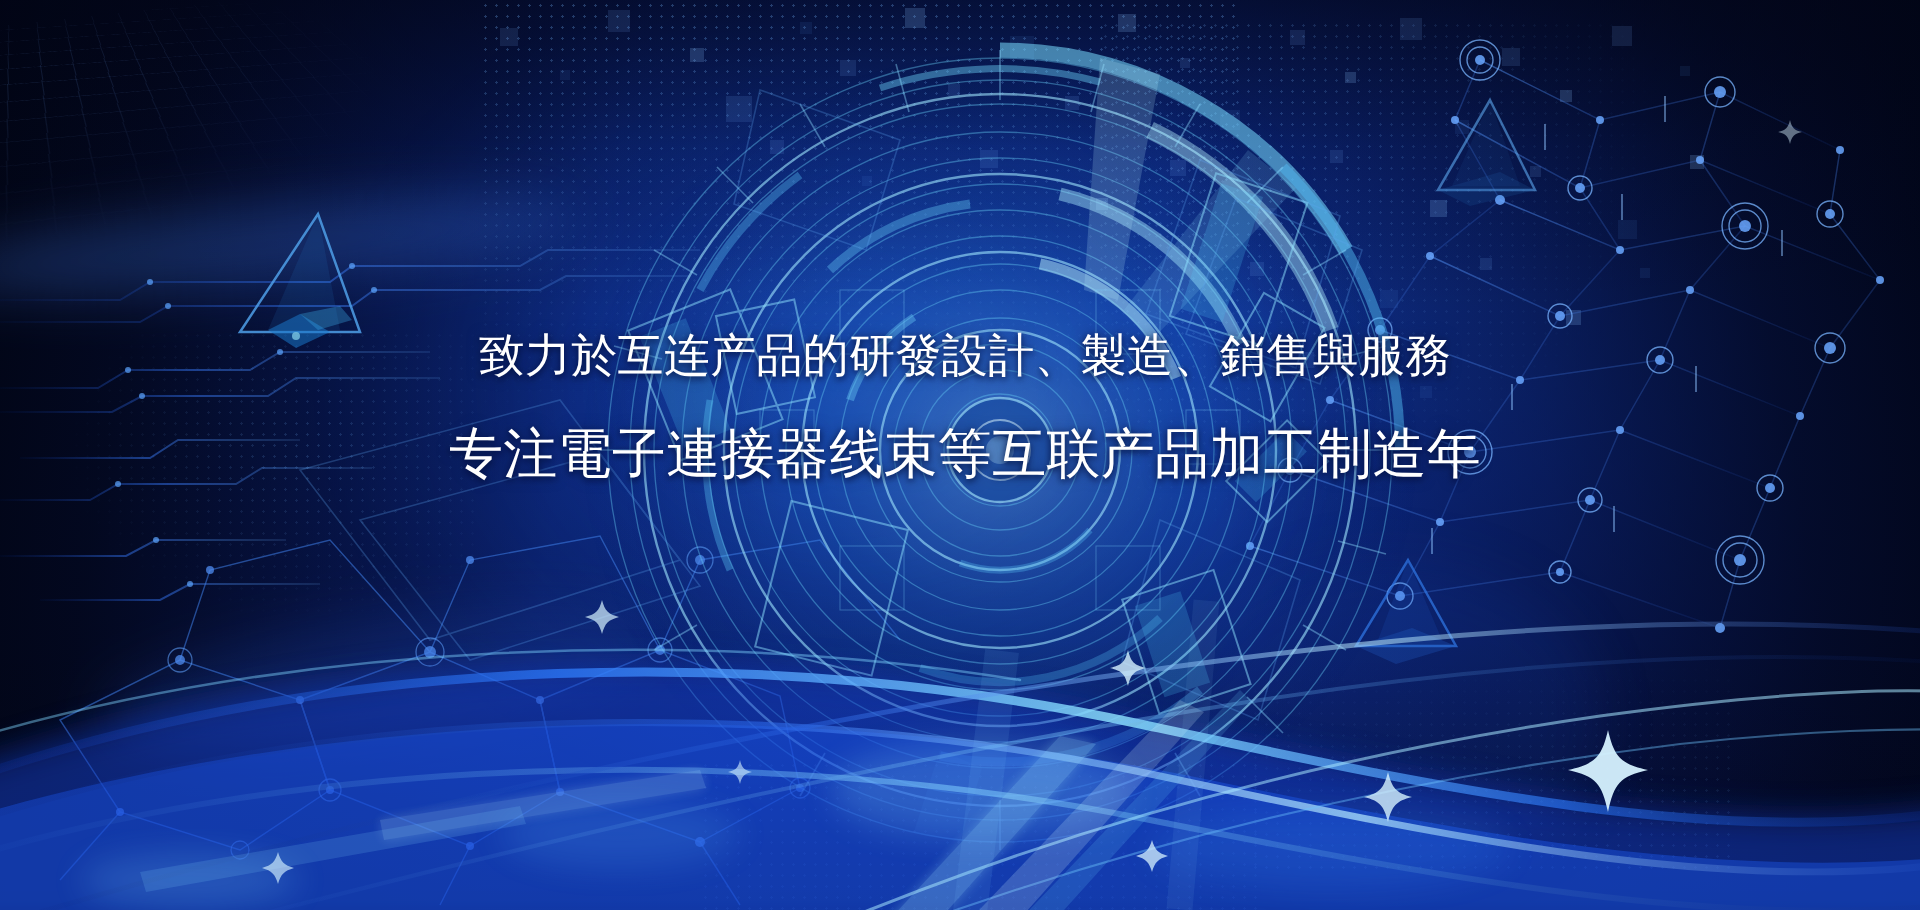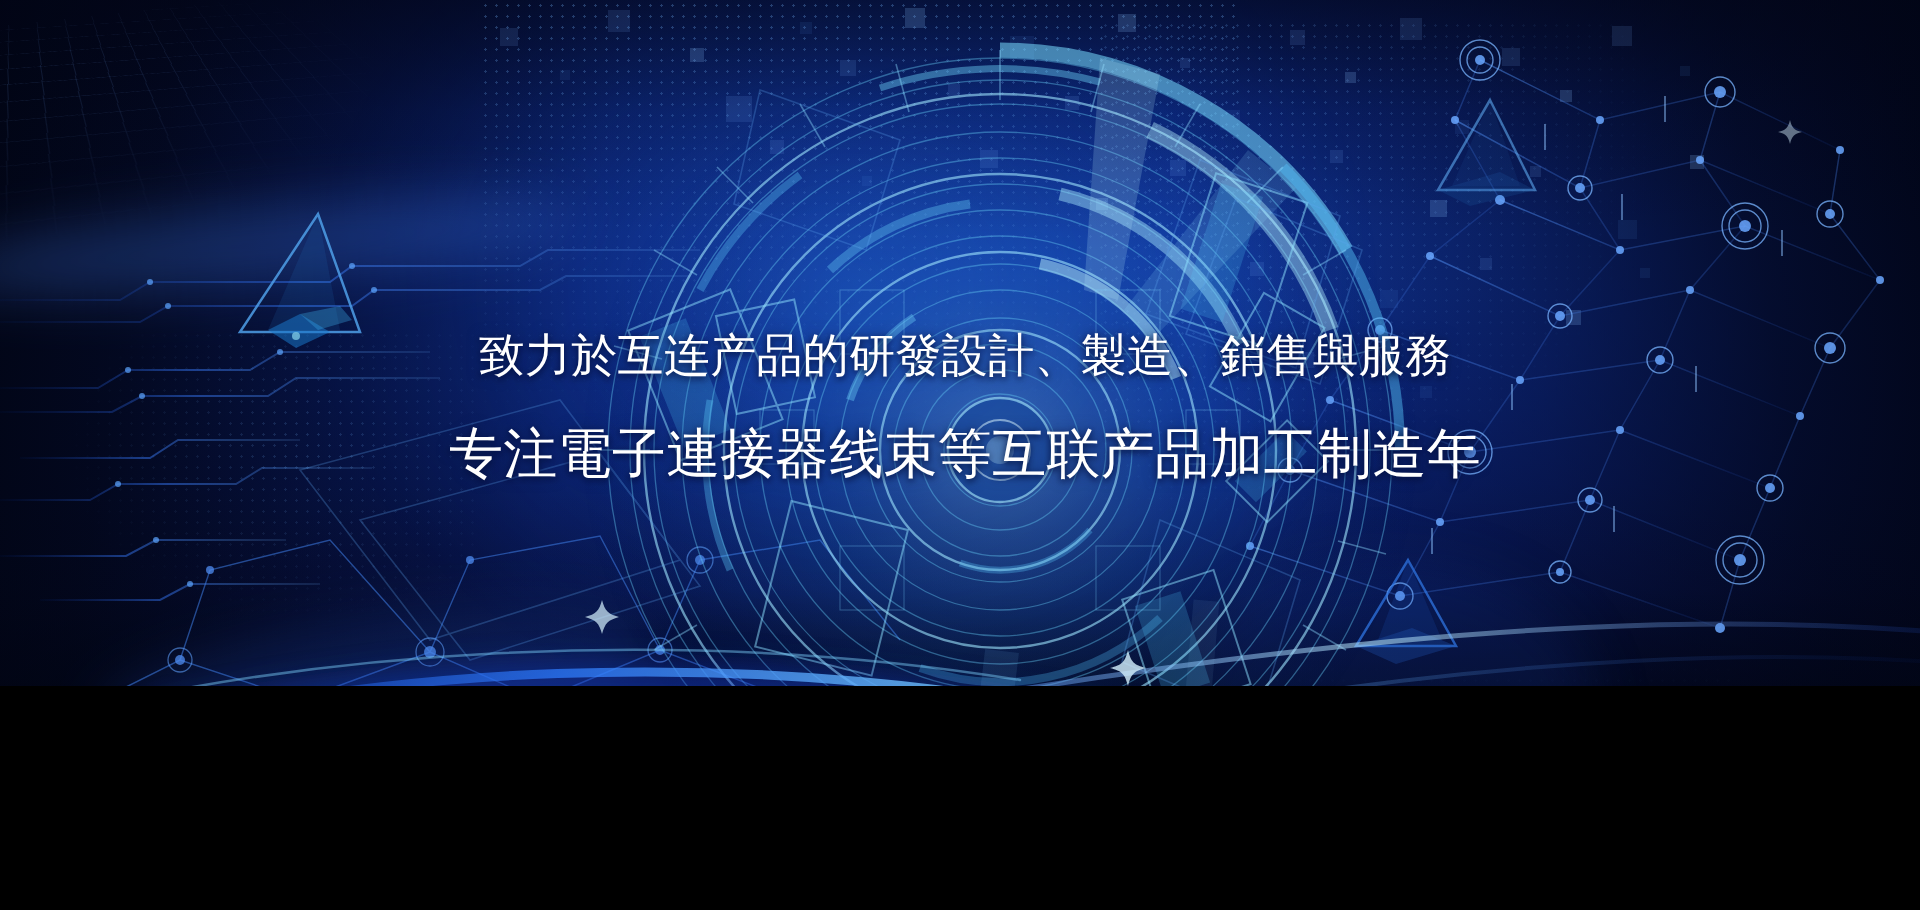--- a/index.html
+++ b/index.html
@@ -1,21 +1,21 @@
 <!DOCTYPE html>
 <html><head>
 <meta charset="utf-8">
 <title>Tech Banner</title>
 <style>
   html,body{margin:0;padding:0;background:#000;}
   body{font-family:"Liberation Sans","DejaVu Sans",sans-serif;}
 
   #stage{
     position:relative;
-    width:1920px;height:686px;
+    width:1920px;height:910px;
     overflow:hidden;
     background:#1d4ed8;
   }
 
   
   .bg-base{
     position:absolute;inset:0;
     background:
       radial-gradient(120% 95% at 60% 38%, #12399e 0%, #0d2a86 22%, #0a1f6b 40%, #071246 62%, #040c2e 82%, #02061c 100%);
   }

